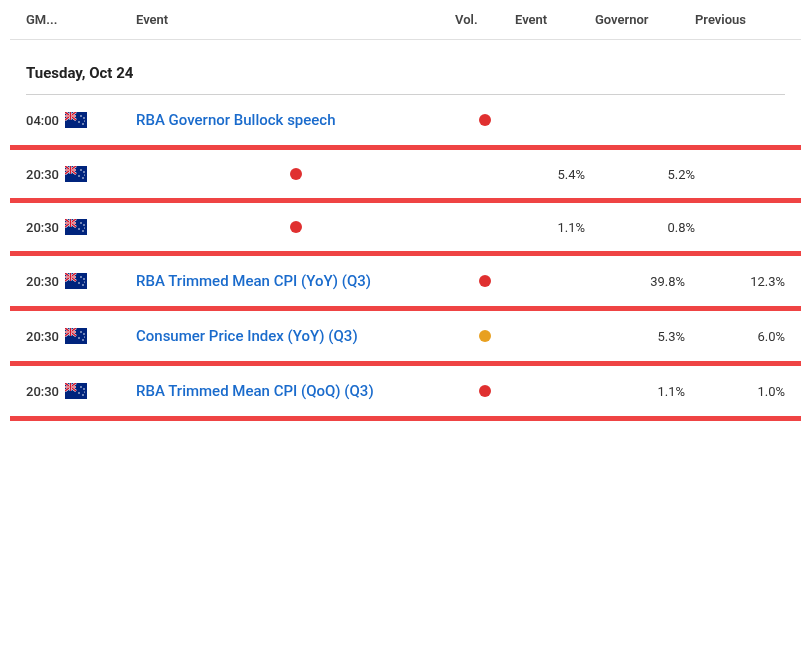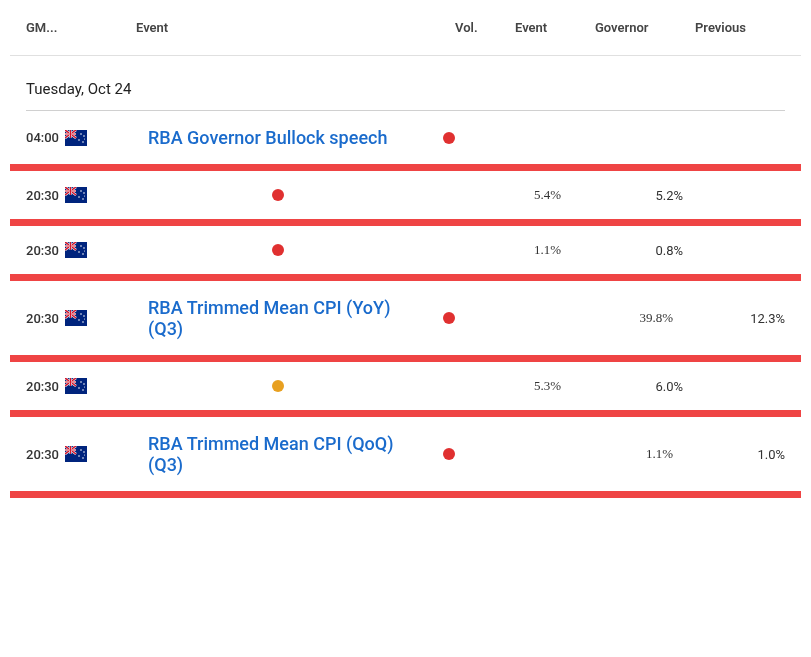--- a/index.html
+++ b/index.html
@@ -17,63 +17,62 @@
     }
 
     .table-container {
       width: 100%;
       padding: 0 10px;
     }
 
     .table-header {
       display: grid;
       grid-template-columns: 110px 1fr 60px 80px 100px 90px;
-      padding: 20px 16px;
+      padding: 12px 16px;
       border-bottom: 1px solid #e0e0e0;
     }
 
     .header-cell {
       font-size: 13px;
       font-weight: 600;
       color: #444;
     }
 
     .section-header {
       padding: 24px 16px 12px 16px;
       font-size: 15px;
-      font-weight: 400;
+      font-weight: 700;
       color: #222;
     }
 
     .section-divider {
       height: 1px;
       background: #d0d0d0;
       margin: 0 16px;
     }
 
     .event-row {
       display: grid;
       grid-template-columns: 110px 1fr 60px 80px 100px 90px;
       padding: 16px 16px;
-      border-bottom: 7px solid #ef4444;
+      border-bottom: 5px solid #ef4444;
       align-items: center;
-      gap: 12px;
     }
 
     .time-cell {
       display: flex;
       align-items: center;
       gap: 6px;
       font-size: 13px;
       color: #333;
       font-weight: 500;
     }
 
     .event-name {
-      font-size: 18px;
+      font-size: 15px;
       color: #1a6bcc;
       font-weight: 500;
     }
 
     .vol-cell {
       display: flex;
       align-items: center;
       justify-content: center;
     }
 
@@ -92,21 +91,20 @@
     }
 
     .actual-cell, .consensus-cell, .previous-cell {
       font-size: 13px;
       color: #333;
       text-align: right;
     }
 
     .consensus-cell {
       padding-right: 10px;
-      font-family: Liberation Serif, serif;
     }
   </style>
 </head>
 <body>
 
 <div class="table-container">
 
   <div class="table-header">
     <div class="header-cell">GM...</div>
     <div class="header-cell">Event</div>
@@ -278,20 +276,21 @@
     <rect x="5" y="0" width="1" height="8" fill="#CF142B"></rect>
     <rect x="0" y="3.5" width="11" height="1" fill="#CF142B"></rect>
 
     <circle cx="16" cy="4" r="0.8" fill="white"></circle>
     <circle cx="19" cy="6" r="0.8" fill="white"></circle>
     <circle cx="14" cy="10" r="0.8" fill="white"></circle>
     <circle cx="18" cy="12" r="0.8" fill="white"></circle>
     <circle cx="19.5" cy="9" r="0.5" fill="white"></circle>
   </svg>
         </div>
+        <div class="event-name">Consumer Price Index (YoY) (Q3)</div>
         <div class="vol-cell">
           <div class="vol-dot dot-yellow"></div>
         </div>
         <div class="actual-cell"></div>
         <div class="consensus-cell">5.3%</div>
         <div class="previous-cell">6.0%</div>
       </div>
       <div class="event-row">
         <div class="time-cell">
           <span>20:30</span>

